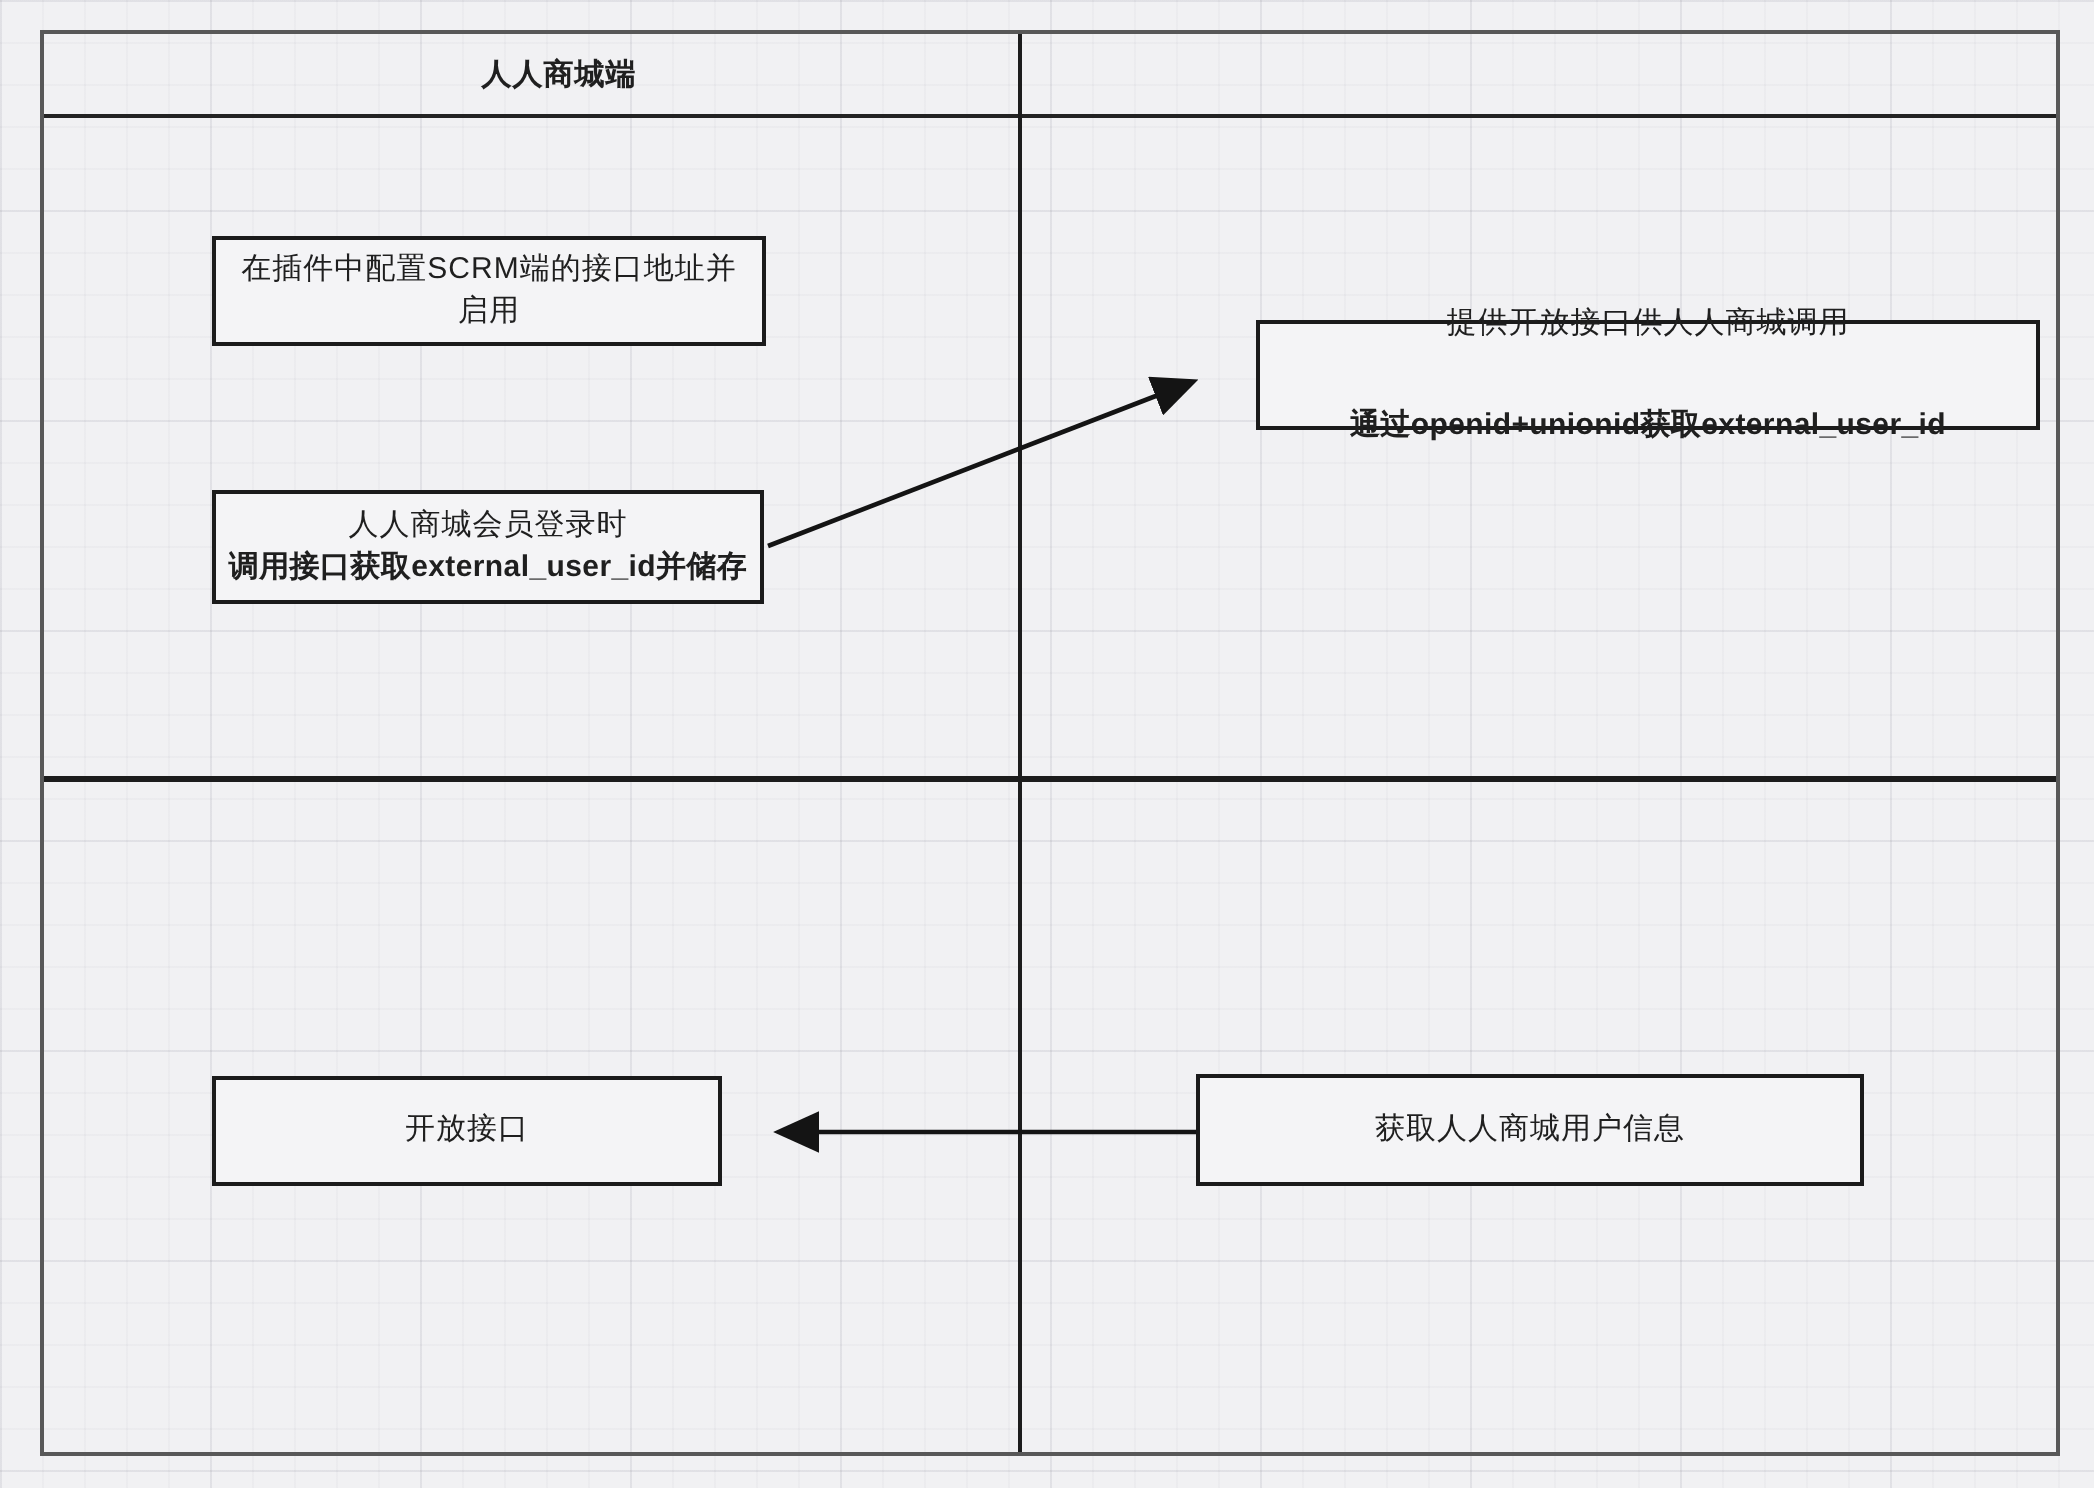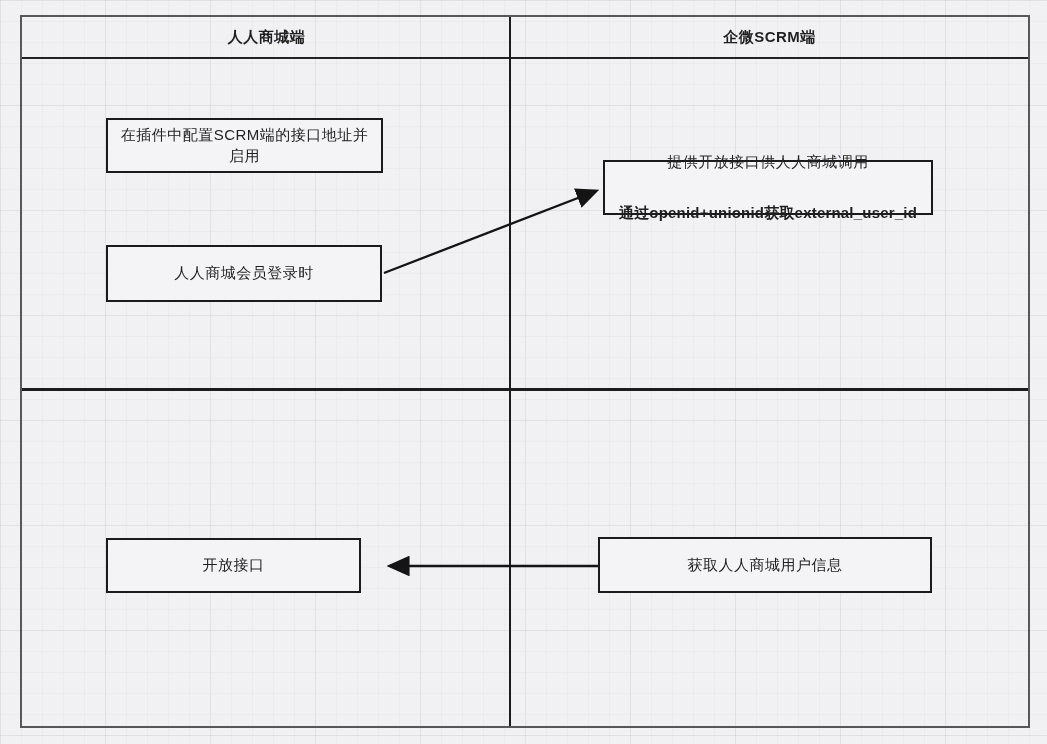--- a/index.html
+++ b/index.html
@@ -41,21 +41,21 @@
     box-sizing: border-box;
   }
   .lane-header {
     display: flex;
     align-items: center;
     justify-content: center;
     font-size: 15px;
     font-weight: bold;
     letter-spacing: 0.5px;
   }
-  .lane-header.left  { width: 489px; }
+  .lane-header.left  { width: 489px; padding-left: 13px; }
   .lane-header.right { flex: 1; }
   .lane-divider {
     position: absolute;
     left: 487px;
     top: 0;
     width: 2px;
     height: 100%;
     background: #1c1c1c;
   }
   .phase-divider {
@@ -84,52 +84,52 @@
     line-height: 1.35;
   }
   .node .subtitle {
     font-size: 15px;
     font-weight: bold;
     line-height: 1.4;
     letter-spacing: 0.2px;
   }
   #node-config   { left: 106px; top: 118px; width: 277px; height: 55px; }
   #node-login    { left: 106px; top: 245px; width: 276px; height: 57px; align-items: center; }
-  #node-provide  { left: 603px; top: 160px; width: 330px; height: 55px; gap: 29px; }
+  #node-provide  { left: 628px; top: 160px; width: 392px; height: 55px; gap: 29px; }
   #node-openapi  { left: 106px; top: 538px; width: 255px; height: 55px; }
   #node-fetch    { left: 598px; top: 537px; width: 334px; height: 56px; }
   .edge-layer {
     position: absolute;
     left: 0;
     top: 0;
     width: 1047px;
     height: 744px;
     pointer-events: none;
   }
 </style>
 </head>
 <body>
 
 <div class="page">
 
   <div class="frame">
     <div class="header-row">
       <div class="lane-header left">人人商城端</div>
-      <div class="lane-header right">企微SCRM端</div>
     </div>
     <div class="lane-divider"></div>
     <div class="phase-divider"></div>
   </div>
 
   <div class="node" id="node-config">
     <div class="title">在插件中配置SCRM端的接口地址并启用</div>
   </div>
 
   <div class="node" id="node-login">
     <div class="title">人人商城会员登录时</div>
+    <div class="subtitle">调用接口获取external_user_id并储存</div>
   </div>
 
   <div class="node" id="node-provide">
     <div class="title">提供开放接口供人人商城调用</div>
     <div class="subtitle">通过openid+unionid获取external_user_id</div>
   </div>
 
   <div class="node" id="node-openapi">
     <div class="title">开放接口</div>
   </div>

